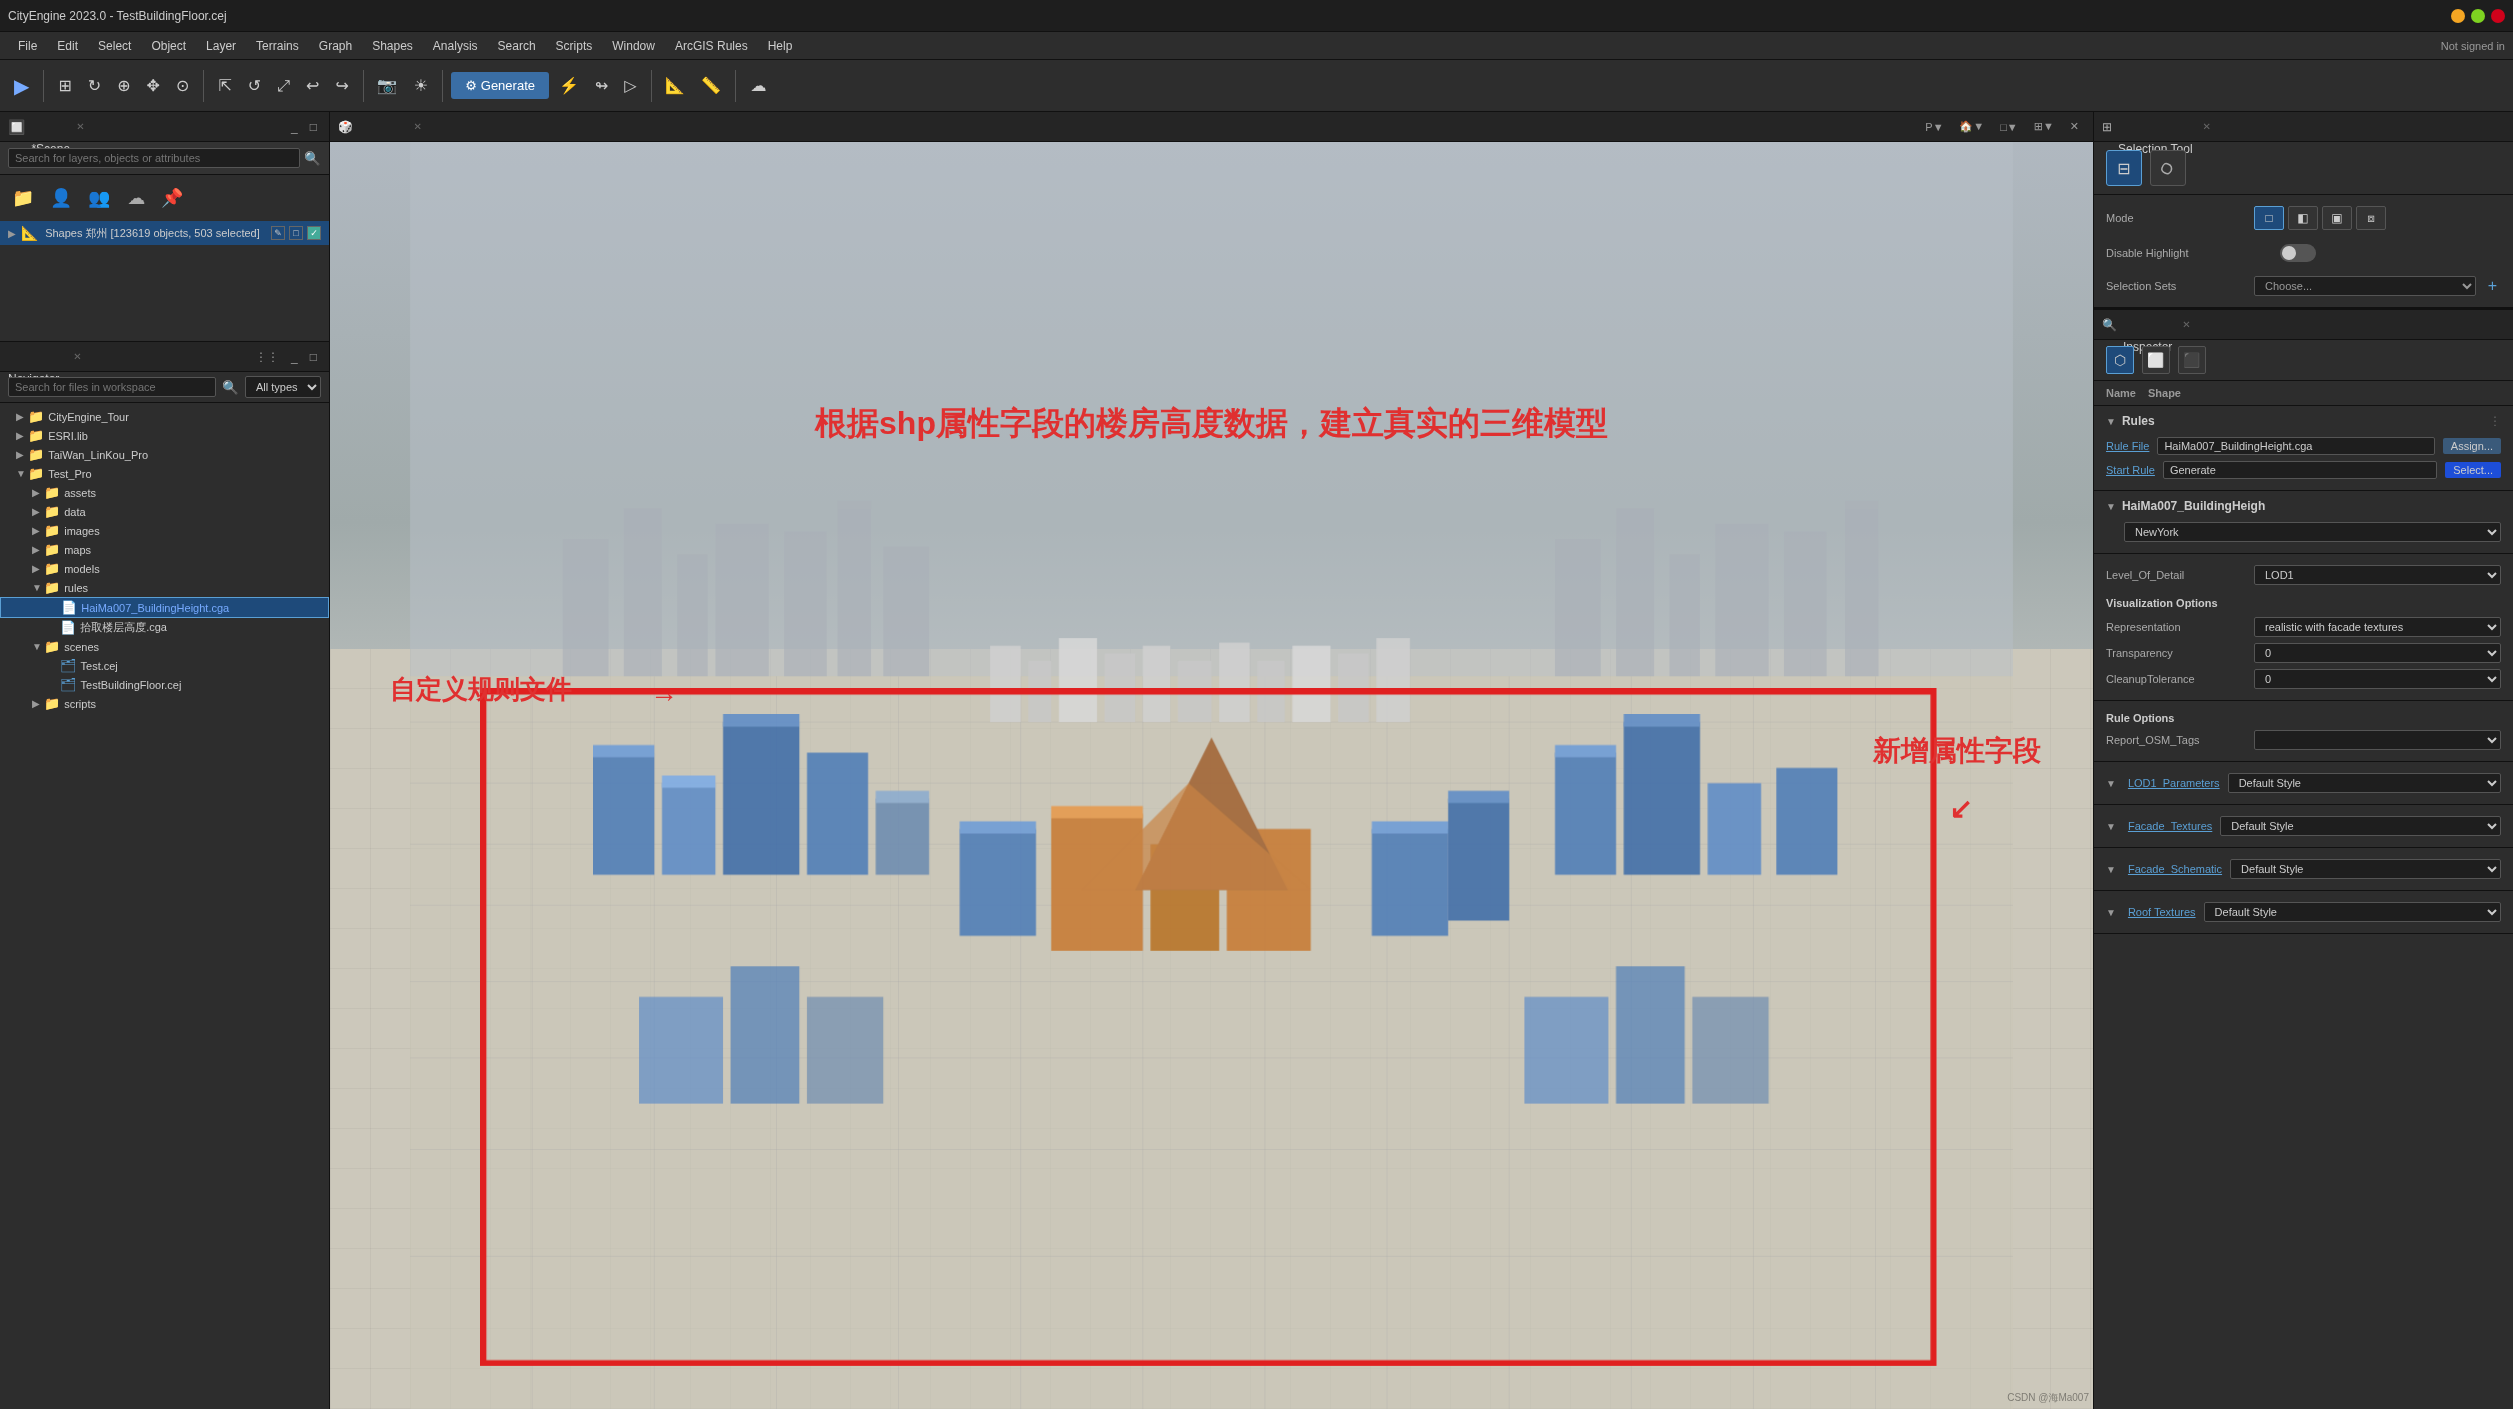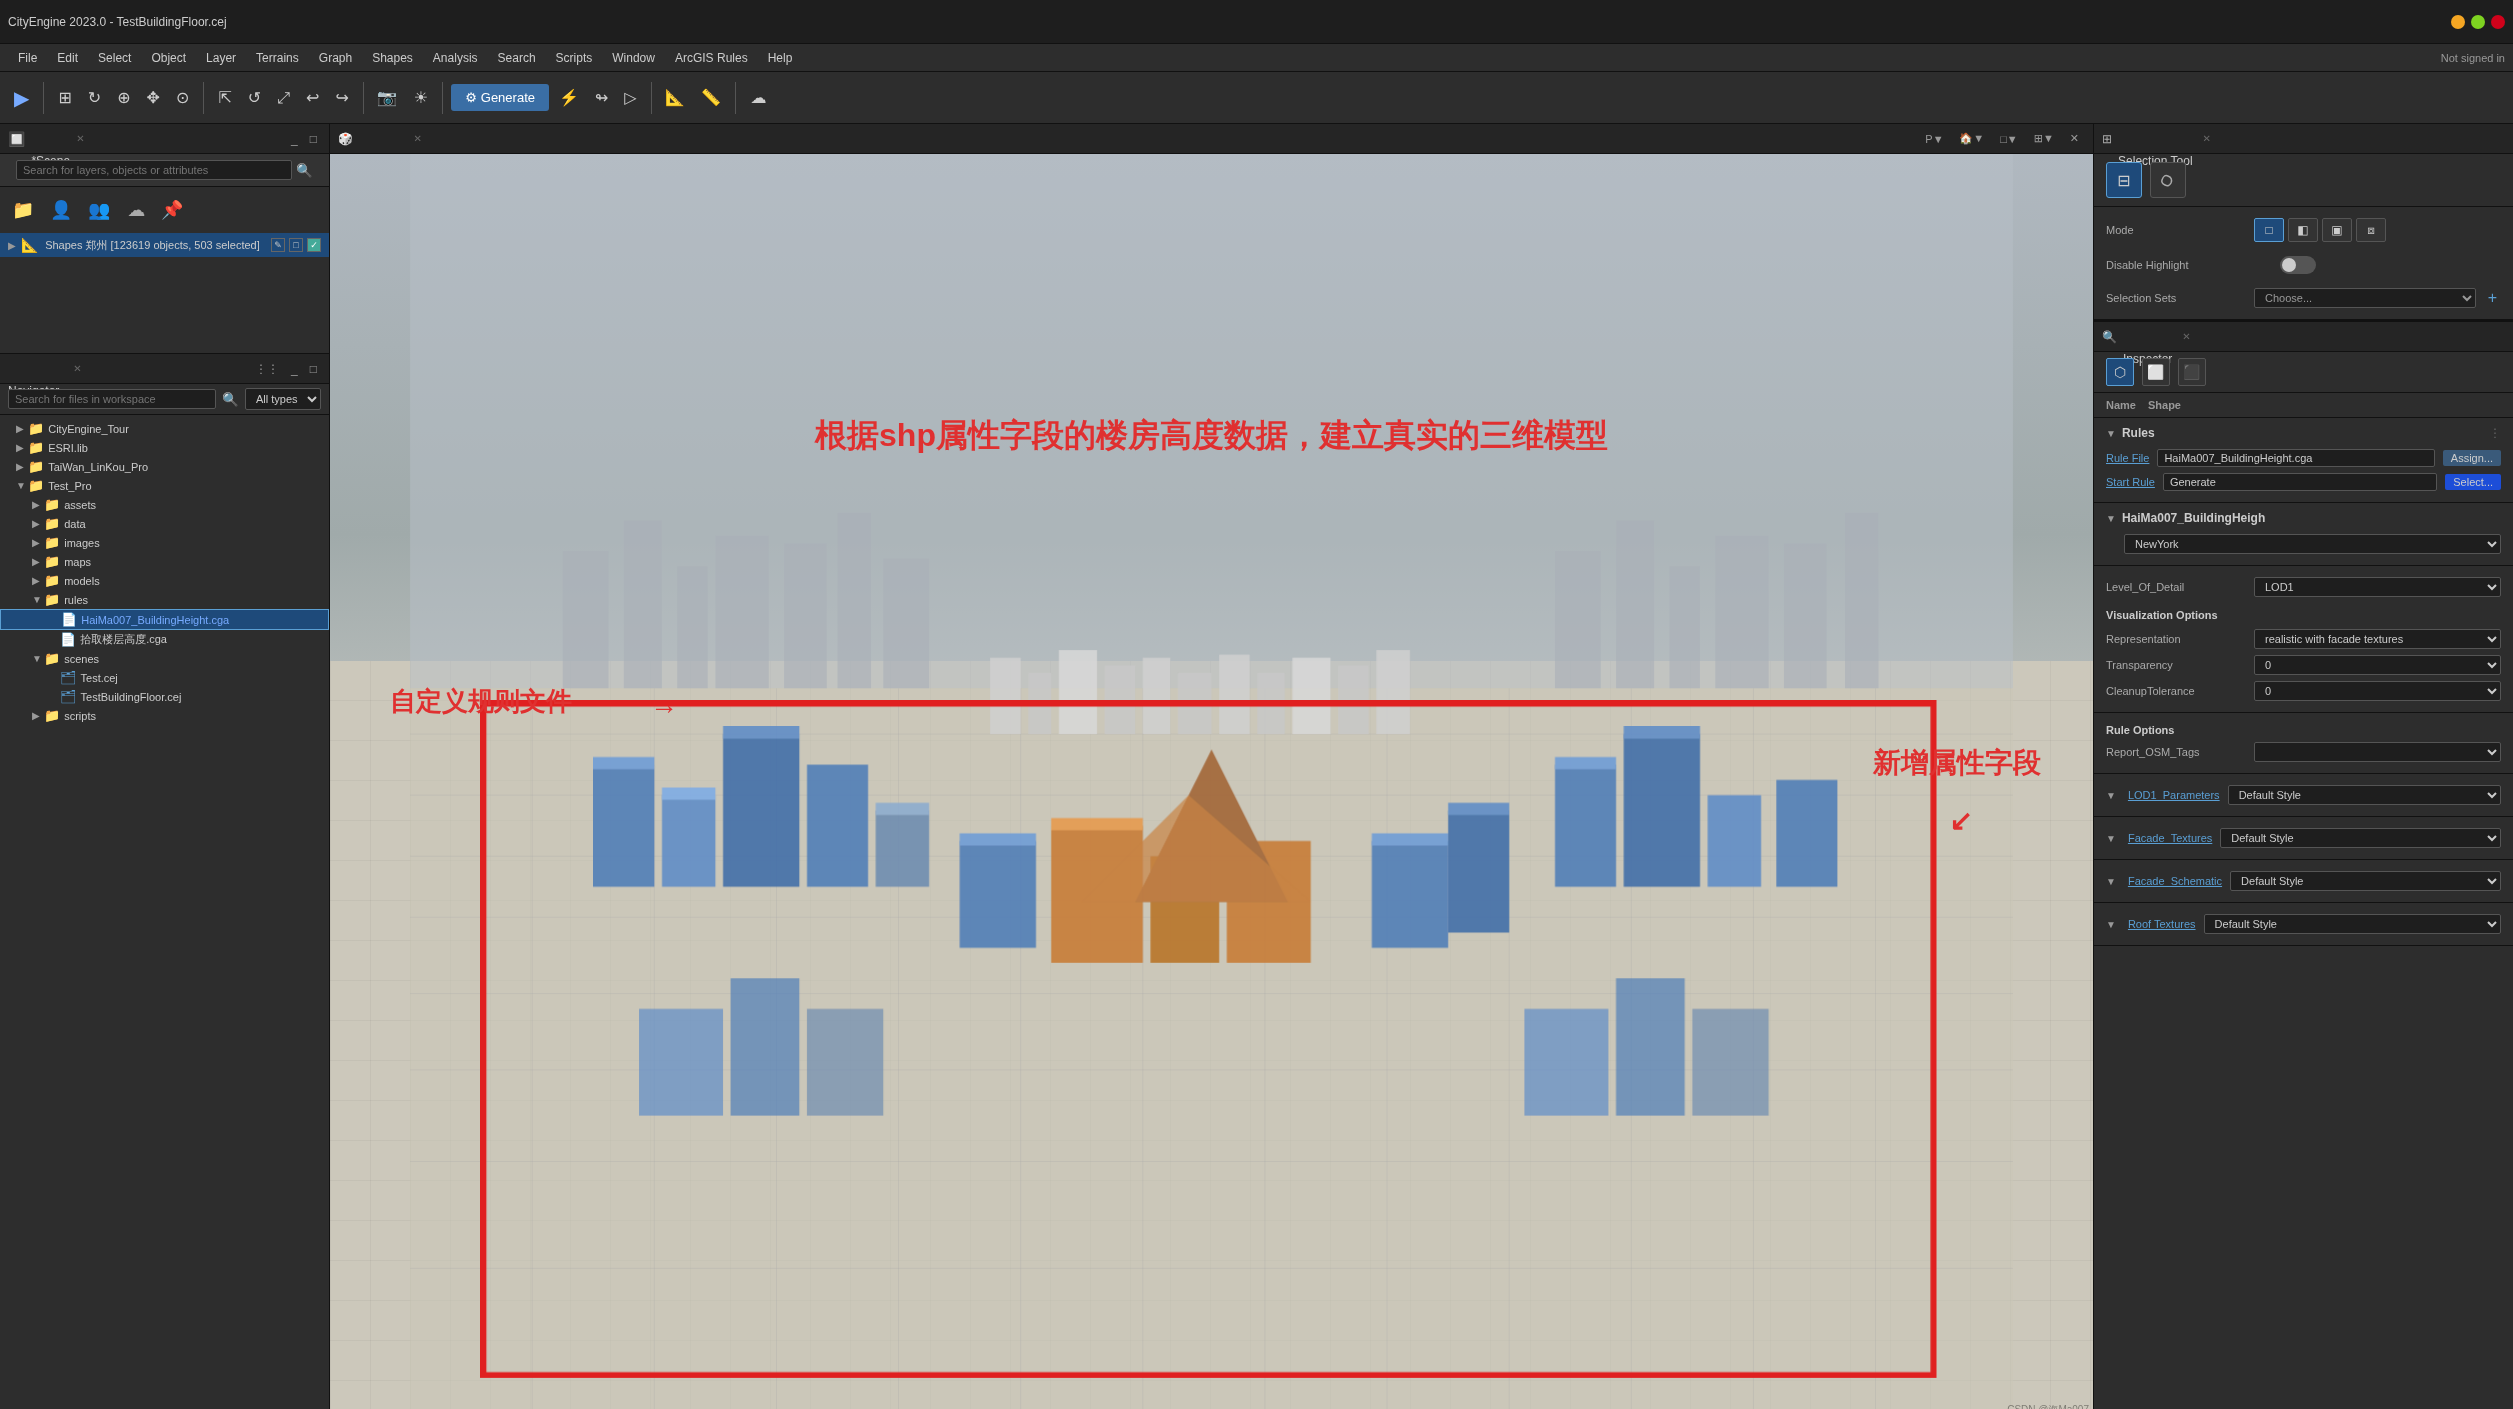--- a/index.html
+++ b/index.html
@@ -1,19 +1,19 @@
 <!DOCTYPE html>
 <html><head>
   <meta charset="utf-8">
   <style>
     * { box-sizing: border-box; margin: 0; padding: 0; }
     body { font-family: 'Segoe UI', Arial, sans-serif; font-size: 12px; background: #3c3c3c; color: #ccc; overflow: hidden; width: 2513px; height: 1409px; }
     
     
-    #titlebar { background: #1e1e1e; height: 44px; display: flex; align-items: center; padding: 0 8px; color: #ccc; font-size: 12px; border-bottom: 1px solid #111; }
+    #titlebar { background: #1e1e1e; height: 32px; display: flex; align-items: center; padding: 0 8px; color: #ccc; font-size: 12px; border-bottom: 1px solid #111; }
     #titlebar .controls { display: flex; gap: 8px; }
     #titlebar .ctrl-btn { width: 14px; height: 14px; border-radius: 50%; border: none; cursor: pointer; }
     #titlebar .ctrl-btn.min { background: #f5a623; }
     #titlebar .ctrl-btn.max { background: #7ed321; }
     #titlebar .ctrl-btn.close { background: #d0021b; }
     
     
     #menubar { background: #2d2d2d; height: 28px; display: flex; align-items: center; padding: 0 8px; border-bottom: 1px solid #111; }
     .menu-item { padding: 4px 10px; cursor: pointer; color: #ccc; font-size: 12px; }
     
@@ -29,21 +29,21 @@
     
     #left-panel { width: 330px; background: #2d2d2d; border-right: 1px solid #111; display: flex; flex-direction: column; }
     
     
     #scene-panel { height: 230px; border-bottom: 1px solid #111; }
     .panel-header { background: #252525; height: 30px; display: flex; align-items: center; padding: 0 8px; gap: 6px; border-bottom: 1px solid #111; }
     .panel-title { color: #ccc; font-size: 12px; font-weight: 500; margin-top: 45px; }
     .panel-controls { display: flex; gap: 4px; margin-left: auto; }
     .panel-ctrl-btn { background: none; border: none; color: #999; cursor: pointer; font-size: 12px; padding: 2px 4px; }
     
-    .search-bar { display: flex; align-items: center; padding: 6px 16px; background: #333; border-bottom: 1px solid #111; gap: 4px; }
+    .search-bar { display: flex; align-items: center; padding: 6px 8px; background: #333; border-bottom: 1px solid #111; gap: 4px; }
     .search-input { background: #1e1e1e; border: 1px solid #555; color: #ccc; padding: 3px 6px; flex: 1; font-size: 11px; border-radius: 2px; }
     .search-btn { background: none; border: none; color: #999; cursor: pointer; }
     
     .scene-icons { display: flex; gap: 8px; padding: 8px; }
     .scene-icon-btn { background: none; border: none; color: #aaa; cursor: pointer; font-size: 18px; padding: 4px; }
     
     .layer-row { display: flex; align-items: center; padding: 4px 8px; gap: 6px; cursor: pointer; }
     .layer-row.selected { background: #1e4a7a; }
     .layer-expand { color: #999; font-size: 10px; }
     .layer-icon { font-size: 14px; }

